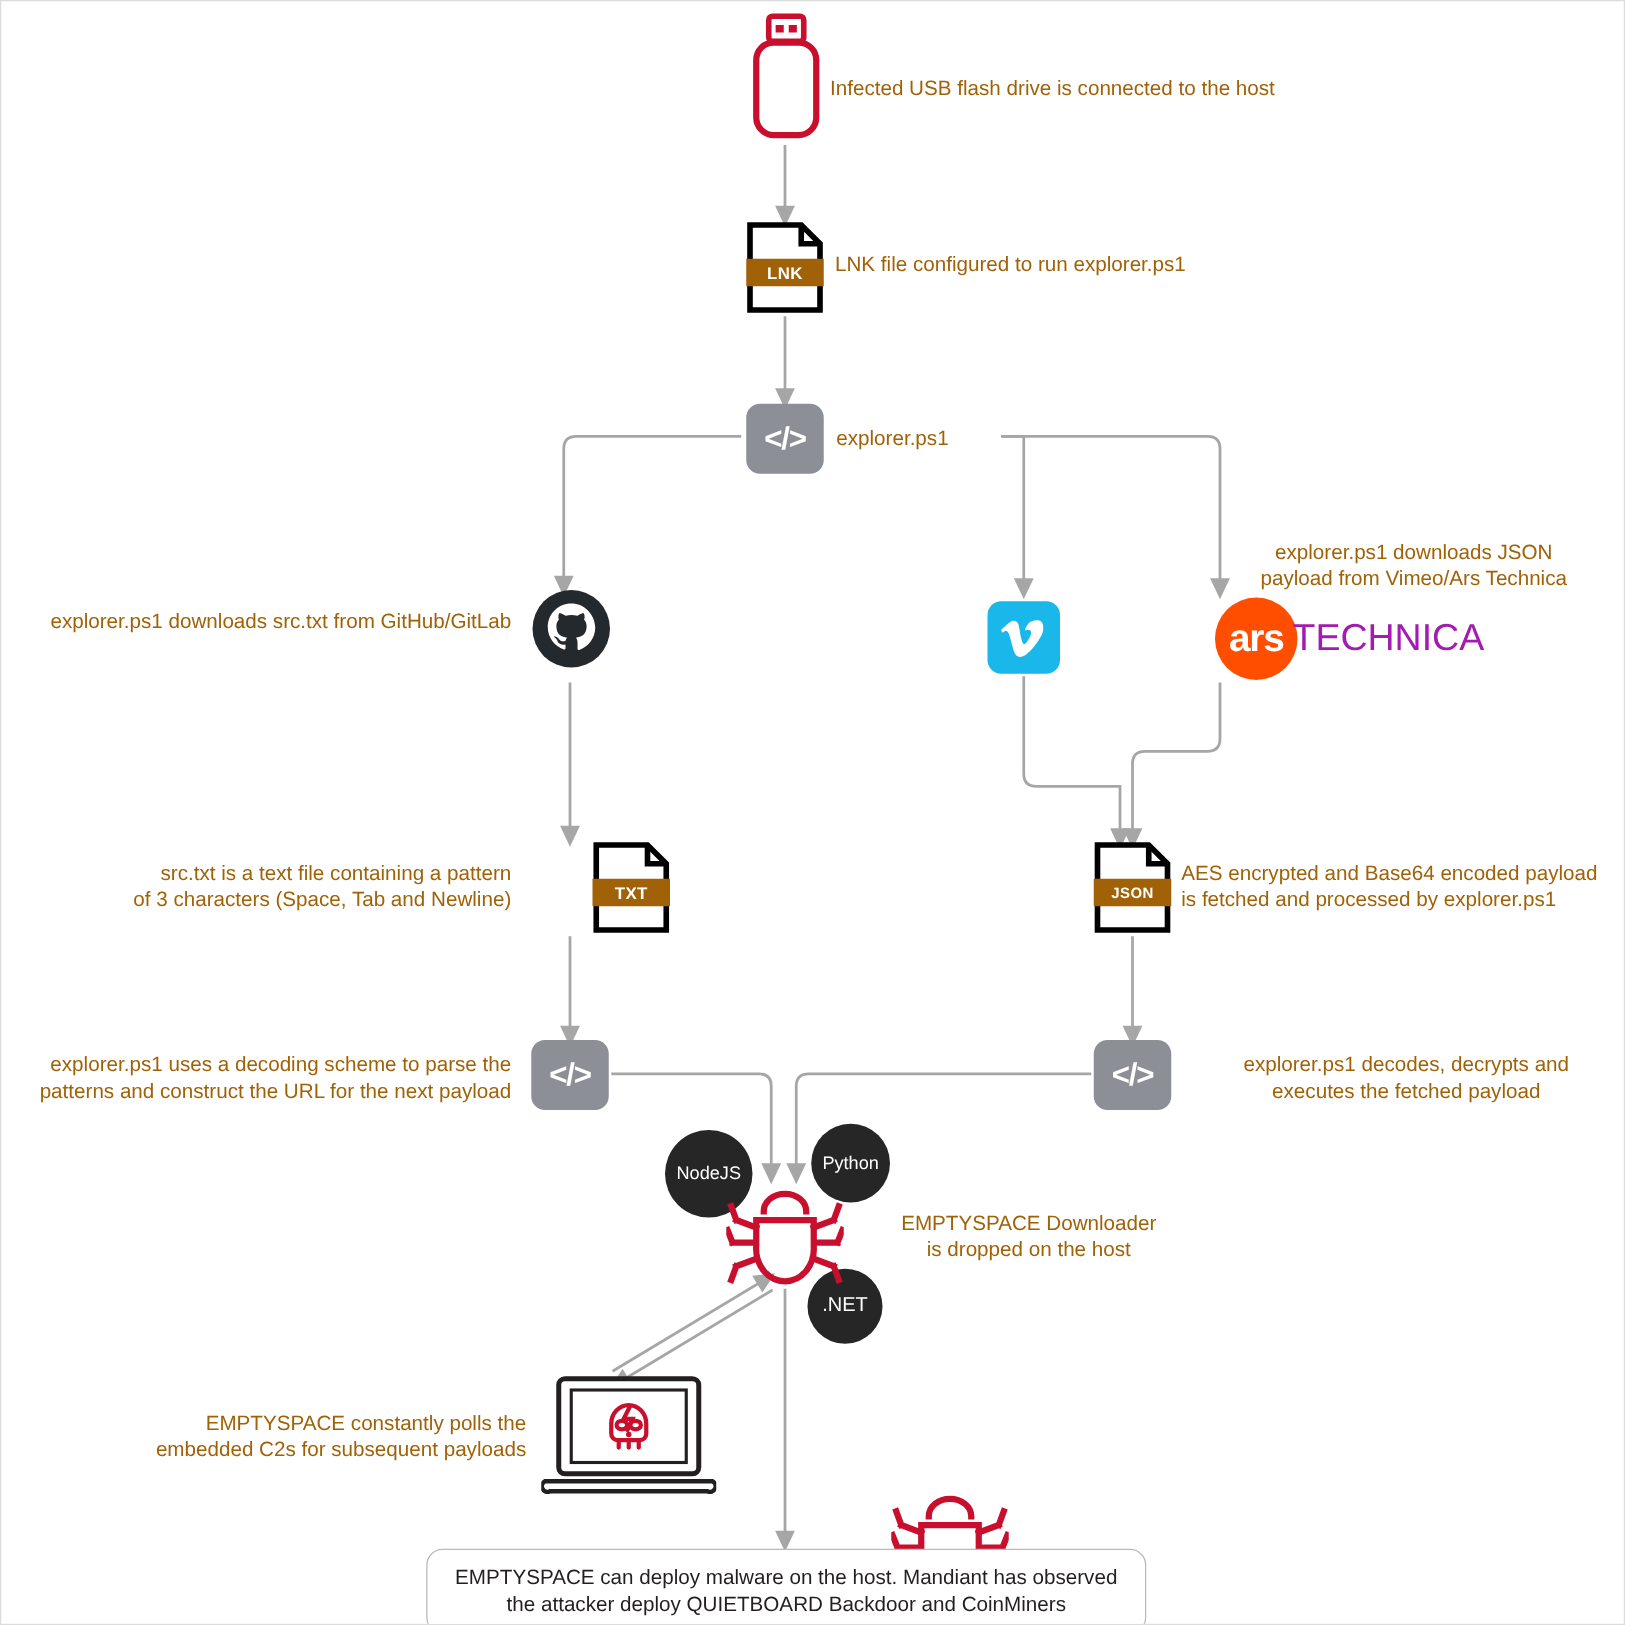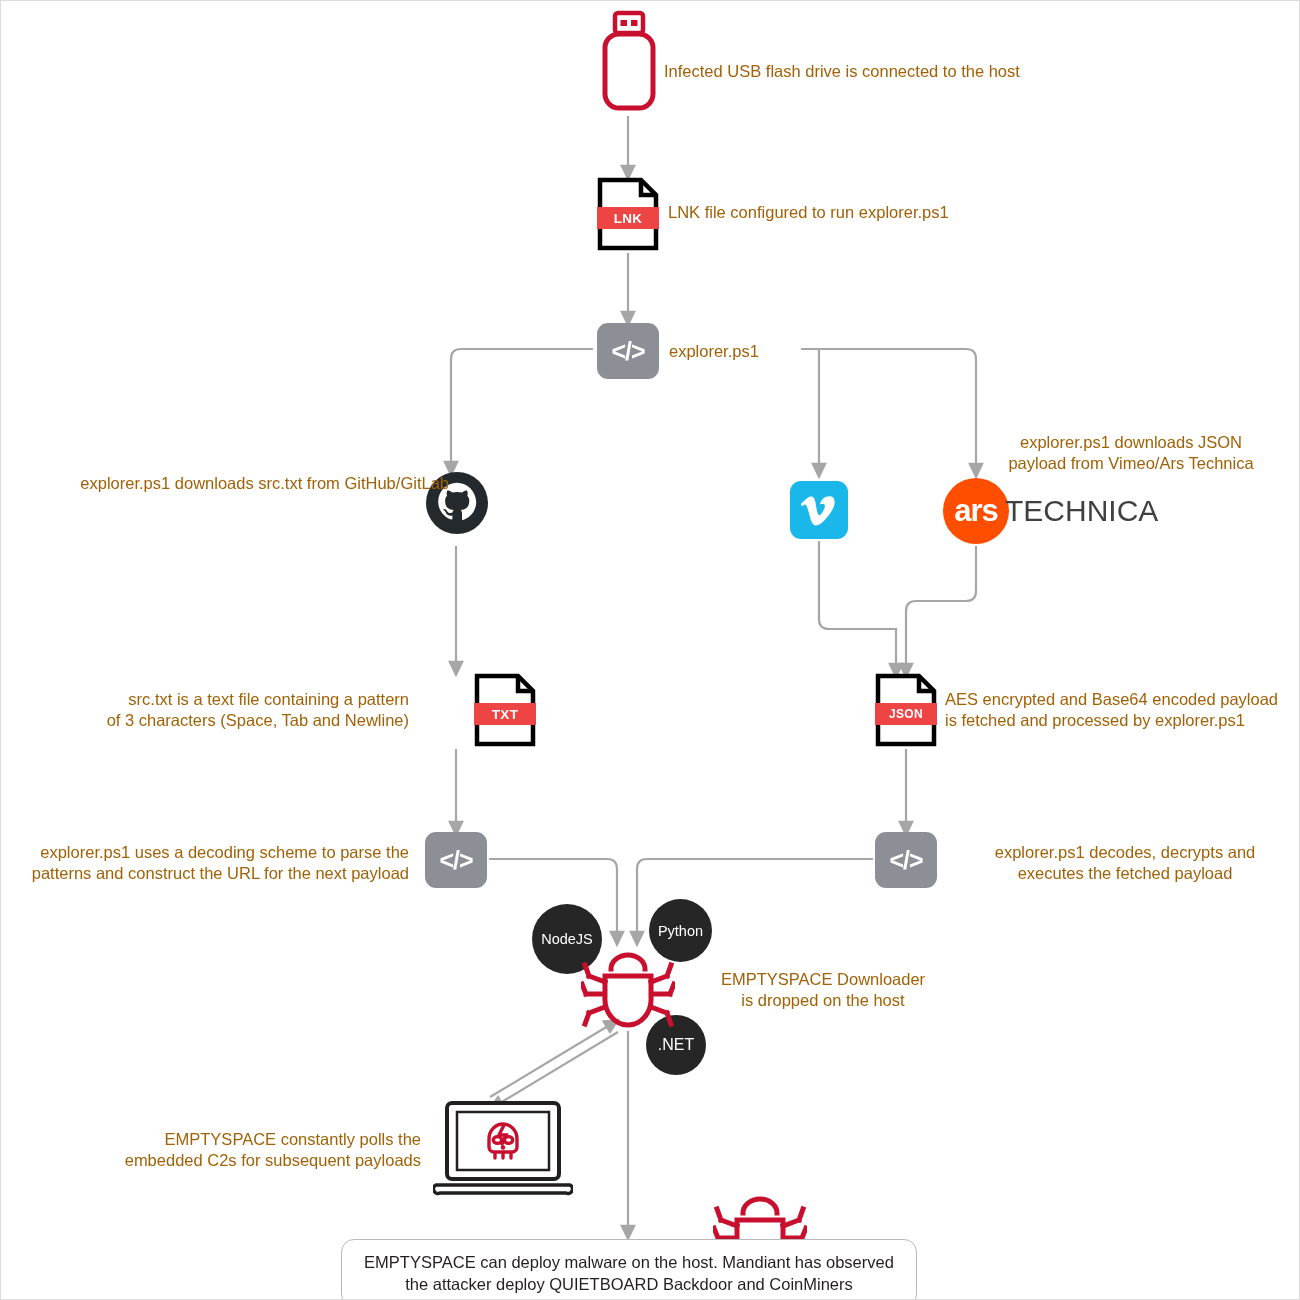--- a/index.html
+++ b/index.html
@@ -22,40 +22,40 @@
   
   .codebox{
     width:62px;height:56px;border-radius:11px;background:#8c9096;
     display:flex;align-items:center;justify-content:center;
     color:#ffffff;font-size:25px;font-weight:700;letter-spacing:-1px;
     font-family:"Liberation Sans",sans-serif;
   }
   
   .fileicon{position:relative;width:62px;height:74px;}
   .fileicon .band{
-    position:absolute;left:0;right:0;top:30px;height:22px;background:#ef4444;
+    position:absolute;left:0;right:0;top:30px;height:22px;background:#a16207;
     display:flex;align-items:center;justify-content:center;
     color:#fff;font-size:13.5px;font-weight:700;letter-spacing:.3px;
   }
   
   .badge{
     border-radius:50%;background:#262626;color:#fff;
     display:flex;align-items:center;justify-content:center;
     font-size:14.5px;text-align:center;
   }
   
   .vimeo{width:58px;height:58px;border-radius:11px;background:#1ab7ea;
     display:flex;align-items:center;justify-content:center;}
   
   .ars{display:flex;align-items:center;}
   .ars .disc{width:66px;height:66px;border-radius:50%;background:#ff4e00;
     display:flex;align-items:center;justify-content:center;
     color:#fff;font-size:31px;font-weight:700;font-family:"Liberation Sans",sans-serif;
     letter-spacing:-1px;}
-  .ars .word{margin-left:-4px;color:#404040;font-size:30px;letter-spacing:0px;
+  .ars .word{margin-left:-4px;color:#a21caf;font-size:30px;letter-spacing:0px;
     font-family:"Liberation Sans",sans-serif;}
   
   .callout{
     position:absolute;border:1px solid #b9b9b9;border-radius:13px;background:#fff;
     color:#231f20;font-size:16.5px;line-height:22px;text-align:center;
     padding:11px 18px;box-sizing:border-box;white-space:pre-line;
   }
 </style>
 </head>
 <body>
@@ -132,35 +132,35 @@
       <circle cx="32" cy="32" r="31" fill="#24292e"></circle>
       <path fill="#ffffff" d="M32,11.8c-10.4,0-18.8,8.4-18.8,18.8c0,8.3,5.4,15.4,12.9,17.9
         c0.9,0.2,1.3-0.4,1.3-0.9c0-0.4,0-1.6,0-3.1c-5.2,1.1-6.3-2.5-6.3-2.5c-0.9-2.2-2.1-2.8-2.1-2.8
         c-1.7-1.2,0.1-1.1,0.1-1.1c1.9,0.1,2.9,1.9,2.9,1.9c1.7,2.9,4.4,2.1,5.5,1.6c0.2-1.2,0.7-2.1,1.2-2.5
         c-4.2-0.5-8.6-2.1-8.6-9.3c0-2.1,0.7-3.7,2-5.1c-0.2-0.5-0.9-2.4,0.2-5.1c0,0,1.6-0.5,5.2,1.9
         c1.5-0.4,3.1-0.6,4.7-0.6c1.6,0,3.2,0.2,4.7,0.6c3.6-2.4,5.2-1.9,5.2-1.9c1.1,2.7,0.4,4.6,0.2,5.1
         c1.2,1.3,2,3,2,5.1c0,7.3-4.4,8.8-8.6,9.3c0.7,0.6,1.3,1.8,1.3,3.6c0,2.6,0,4.7,0,5.3
         c0,0.5,0.3,1.1,1.3,0.9c7.5-2.5,12.9-9.6,12.9-17.9C50.8,20.2,42.4,11.8,32,11.8z"></path>
     </svg>
   </div>
-  <div class="lbl r" style="left:0px;top:472px;width:408px;margin-left:40px;">explorer.ps1 downloads src.txt from GitHub/GitLab</div>
+  <div class="lbl r" style="left:0px;top:486px;width:408px;">explorer.ps1 downloads src.txt from GitHub/GitLab</div>
 
   <div class="node" style="left:789px;top:480px;">
     <div class="vimeo">
       <svg width="36" height="32" viewBox="0 0 36 32">
         <path fill="#ffffff" d="M33.6,9.1c-0.1,3.3-2.4,7.8-6.9,13.5c-4.7,6-8.6,9-11.8,9c-2,0-3.7-1.8-5.1-5.5
           c-0.9-3.3-1.8-6.7-2.7-10c-1-3.7-2.1-5.5-3.3-5.5c-0.3,0-1.2,0.5-2.7,1.6l-1.6-2.1c1.7-1.5,3.4-3,5-4.5
           c2.2-1.9,3.9-2.9,5-3c2.6-0.3,4.3,1.6,4.9,5.5c0.7,4.2,1.1,6.9,1.4,7.9c0.8,3.5,1.6,5.3,2.5,5.3
           c0.7,0,1.8-1.1,3.2-3.4c1.4-2.3,2.2-4,2.3-5.2c0.2-2-0.6-3-2.3-3c-0.8,0-1.7,0.2-2.6,0.6
           c1.7-5.6,4.9-8.3,9.7-8.1C32.2,2.2,33.8,4.5,33.6,9.1z"></path>
       </svg>
     </div>
   </div>
 
-  <div class="node ars" style="left:942px;top:477px;">
+  <div class="node ars" style="left:971px;top:477px;">
     <div class="disc">ars</div>
     <div class="word">TECHNICA</div>
   </div>
   <div class="lbl c" style="left:960px;top:405px;width:340px;margin-top:26px;">explorer.ps1 downloads JSON
 payload from Vimeo/Ars Technica</div>
 
   <div class="node" style="left:439px;top:672px;padding-left:34px;">
     <div class="fileicon">
       <svg width="62" height="74" viewBox="0 0 62 74" style="position:absolute;left:0;top:0;">
         <path d="M3,3 H44 L59,18 V71 H3 Z" fill="#fff" stroke="#000" stroke-width="4.5" stroke-linejoin="miter"></path>

